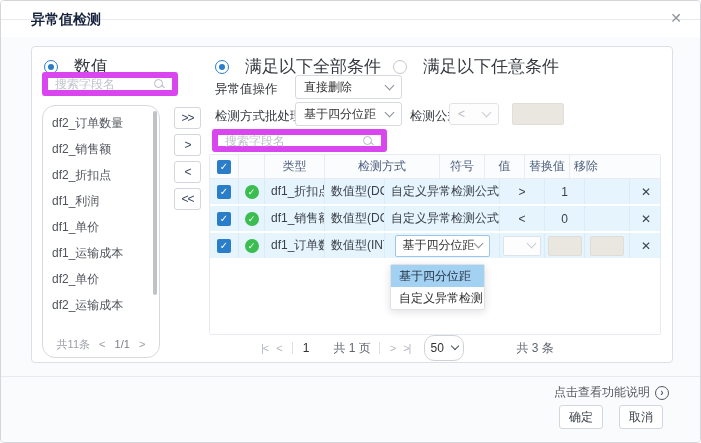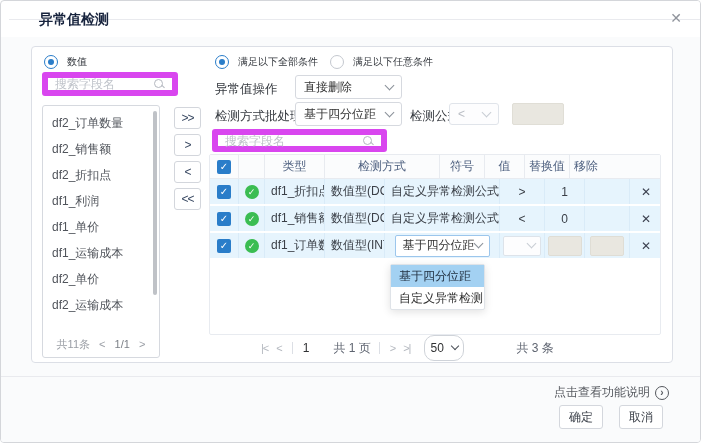--- a/index.html
+++ b/index.html
@@ -2,57 +2,57 @@
 <html><head>
 <meta charset="utf-8">
 <style>
   * { margin:0; padding:0; box-sizing:border-box; }
   html,body { background:#fff; }
   body { font-family:"Liberation Sans","DejaVu Sans",sans-serif; color:#333; }
   .dialog { position:relative; width:701px; height:443px; background:#fff;
             border:1px solid #d4d6da; border-radius:4px; overflow:hidden; }
 
   
-  .titlebar { position:absolute; top:0; left:8px; right:0; height:19px; background:#fff;
+  .titlebar { position:absolute; top:0; left:0; right:0; height:19px; background:#fff;
               border-bottom:1px solid #e9eaee; }
   .title { position:absolute; left:30px; top:10px; font-size:14px; font-weight:bold; color:#17233d; }
   .close { position:absolute; right:18px; top:9px; font-size:14px; color:#8f939b; cursor:pointer; }
 
   .body { position:absolute; top:36px; left:0; right:0; bottom:0; background:#fafbfc; }
 
   
   .panel { position:absolute; left:30px; top:9px; width:642px; height:317px;
            background:#fff; border:1px solid #dcdfe6; border-radius:4px; }
 
   
   .radio { width:14px; height:14px; border-radius:50%; border:1px solid #c4c8cf; background:#fff;
            display:inline-block; position:relative; flex:none; }
   .radio.on { border-color:#2a7dc9; }
   .radio.on::after { content:""; position:absolute; left:3px; top:3px; width:6px; height:6px;
                      border-radius:50%; background:#2a7dc9; }
-  .rlabel { font-size:10px; color:#35393f; margin-left:9px; }
+  .rlabel { font-size:17px; color:#35393f; margin-left:16px; }
   .chev { width:7px; height:7px; border-right:1.4px solid #8a9099; border-bottom:1.4px solid #8a9099;
           display:inline-block; transform:rotate(45deg); margin-top:-4px; flex:none; }
   .chev.lt { border-color:#c8cdd4; }
   .mag { position:relative; width:12px; height:12px; display:inline-block; flex:none; }
   .mag::before { content:""; position:absolute; left:1px; top:1px; width:7px; height:7px;
                  border:1.3px solid #b4b8c0; border-radius:50%; }
   .mag::after { content:""; position:absolute; left:8px; top:8px; width:4px; height:1.3px;
                 background:#b4b8c0; transform:rotate(45deg); }
   .search { position:absolute; height:24px; background:#fff; border:6px solid #d946ef; border-radius:3px;
             display:flex; align-items:center; padding:0 7px; }
   .search input { border:none; outline:none; flex:1; font-size:12px; color:#333; min-width:0;
                   font-family:inherit; background:transparent; }
   .search input::placeholder { color:#bfc3ca; }
 
   
   .num-radio { position:absolute; left:12px; top:8px; display:flex; align-items:center; }
   .search1 { left:10px; top:25px; width:136px; }
   .listbox { position:absolute; left:10px; top:58px; width:118px; height:253px;
-             border:1px solid #d6d9df; border-radius:3px; background:#fff; overflow:hidden; }
+             border:1px solid #d6d9df; border-radius:13px; background:#fff; overflow:hidden; }
   .fields { padding-top:4px; }
   .field-item { height:26px; line-height:26px; padding-left:9px; font-size:12px; color:#50545b;
                 white-space:nowrap; cursor:pointer; }
   .lscroll { position:absolute; right:2px; top:5px; width:4px; height:184px; background:#bfc2c7; border-radius:2px; }
   .list-pager { position:absolute; left:0; right:0; bottom:5px; text-align:center; font-size:11px; color:#9a9ea5; }
   .list-pager span { margin:0 3px; }
   .list-pager .pg { color:#7c8087; }
 
   
   .tbtn { position:absolute; left:142px; width:27px; height:22px; background:#fff;

